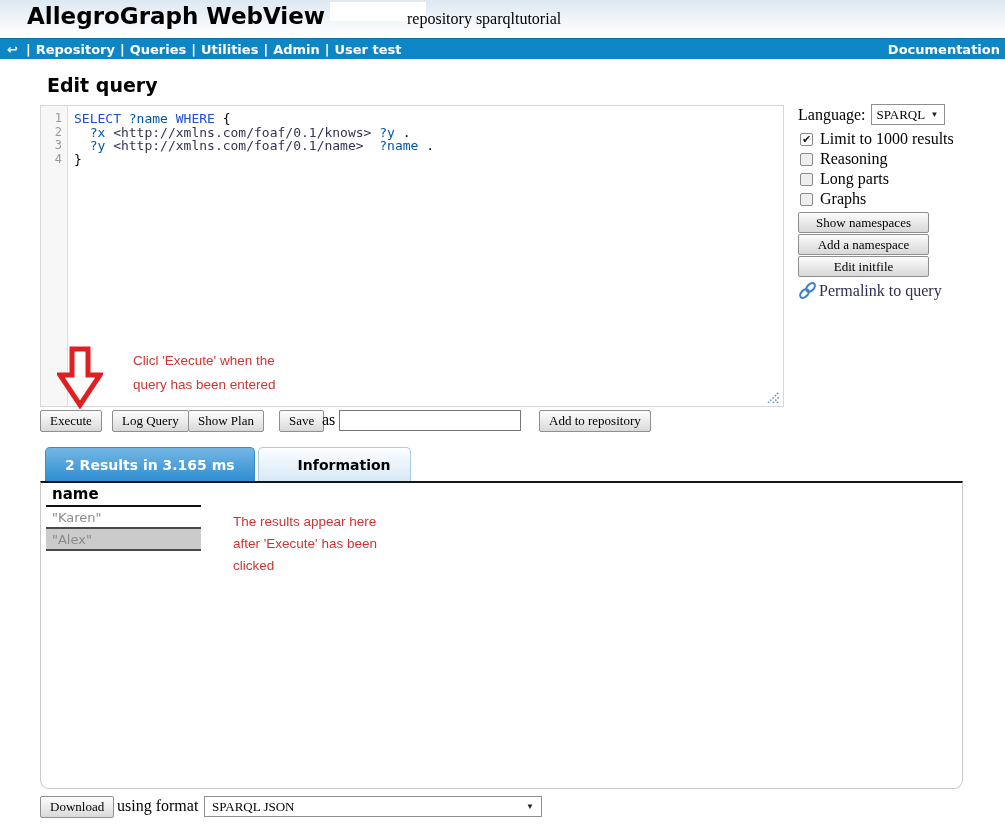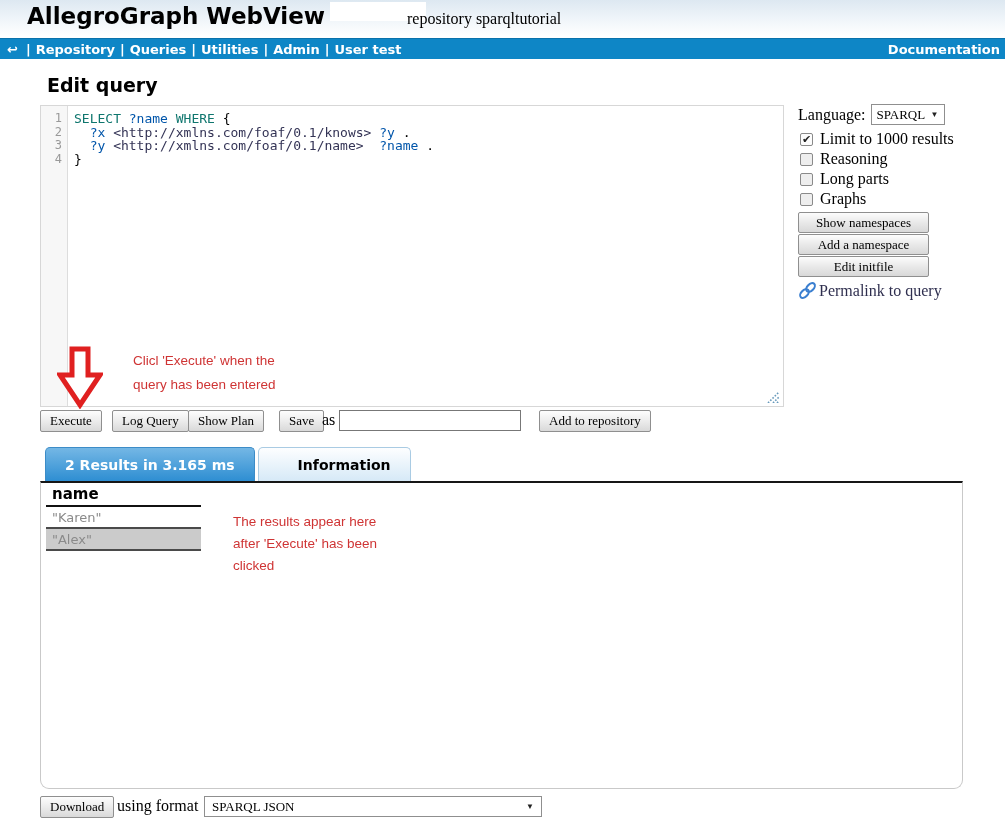--- a/index.html
+++ b/index.html
@@ -28,21 +28,21 @@
 
   
   .editor { position:absolute; left:40px; top:105px; width:744px; height:302px;
             border:1px solid #d7d7d7; background:#fff; display:flex; }
   .gutter { width:27px; background:#f7f7f7; border-right:1px solid #ddd; padding:6px 5px 0 0;
             text-align:right; color:#999; font-family:"DejaVu Sans Mono",monospace;
             font-size:12px; line-height:13.5px; }
   .code { padding:6px 0 0 6px; font-family:"DejaVu Sans Mono",monospace; font-size:13px;
           line-height:13.5px; flex:1; }
   .code-line { white-space:pre; }
-  .tok-kw { color:#0f766e; } .tok-var { color:#0055aa; } .tok-uri { color:#333355; } .tok-pl { color:#000; }
+  .tok-kw { color:#1d4ed8; } .tok-var { color:#0055aa; } .tok-uri { color:#333355; } .tok-pl { color:#000; }
   .resize-handle { position:absolute; right:3px; bottom:3px; }
 
   
   .sidebar { position:absolute; left:798px; top:104px; width:207px; font-size:16px; }
   .lang-row { display:flex; align-items:center; margin-bottom:4px; }
   .lang-select { margin-left:5px; border:1px solid #8f8f8f; background:#fff; width:74px; height:21px;
                  display:inline-flex; align-items:center; justify-content:space-between;
                  padding:0 5px; font-size:13px; cursor:pointer; }
   .caret { font-size:8px; color:#222; }
   .cb-row { display:flex; align-items:center; height:20px; cursor:pointer; }

